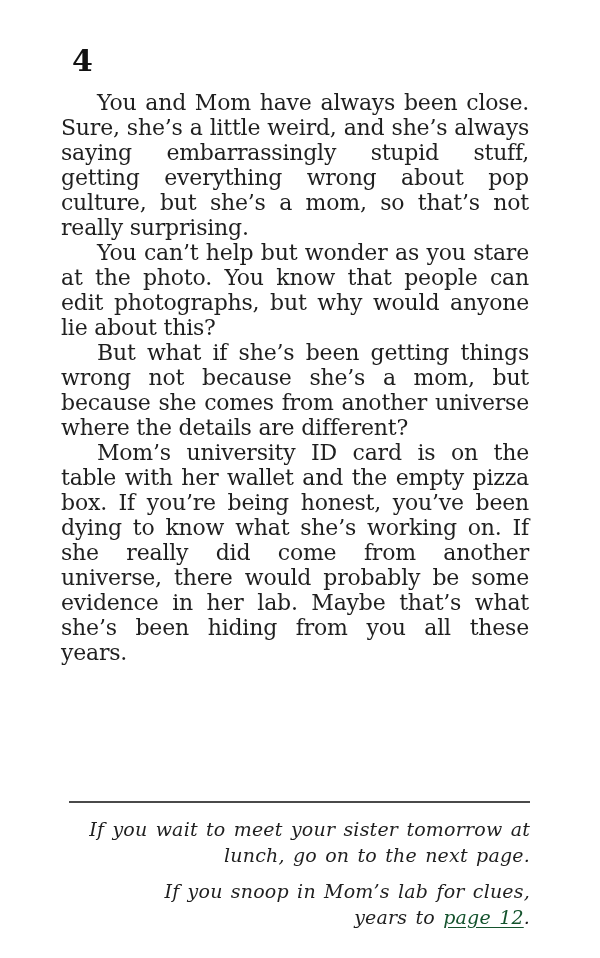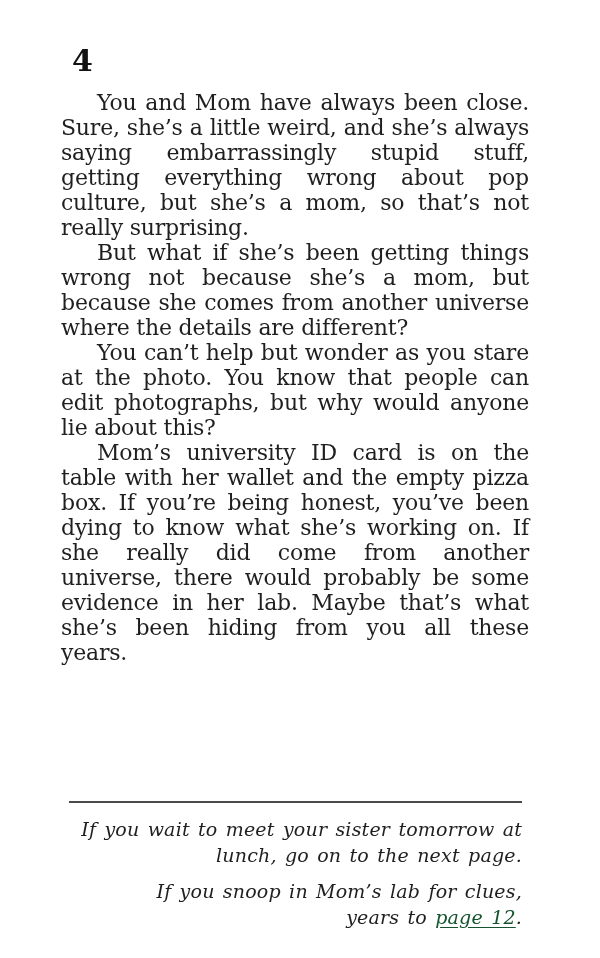--- a/index.html
+++ b/index.html
@@ -36,21 +36,21 @@
     margin: 0;
     font-size: 22px;
     line-height: 25px;
     text-align: justify;
     text-indent: 36px;
     letter-spacing: -0.2px;
   }
   .footer {
     position: absolute;
     left: 61px;
-    right: 78px;
+    right: 70px;
     top: 801px;
   }
   .divider {
     border: none;
     border-top: 2px solid #4a4a4a;
     margin: 0 0 13px 8px;
   }
   .choice {
     font-style: italic;
     font-size: 19px;
@@ -71,22 +71,22 @@
     text-underline-offset: 3px;
   }
 </style>
 </head>
 <body>
 
 <div class="content">
   <h1 class="page-number">4</h1>
   <div class="body-text">
     <p class="story">You and Mom have always been close. Sure, she’s a little weird, and she’s always saying embarrassingly stupid stuff, getting everything wrong about pop culture, but she’s a mom, so that’s not really surprising.</p>
+    <p class="story">You can’t help but wonder as you stare at the photo. You know that people can edit photographs, but why would anyone lie about this?</p>
     <p class="story">But what if she’s been getting things wrong not because she’s a mom, but because she comes from another universe where the details are different?</p>
-    <p class="story">You can’t help but wonder as you stare at the photo. You know that people can edit photographs, but why would anyone lie about this?</p>
     <p class="story">Mom’s university ID card is on the table with her wallet and the empty pizza box. If you’re being honest, you’ve been dying to know what she’s working on. If she really did come from another universe, there would probably be some evidence in her lab. Maybe that’s what she’s been hiding from you all these years.</p>
   </div>
 </div>
 
 <div class="footer">
   <hr class="divider">
   <div class="choice">
     <span class="line">If you wait to meet your sister tomorrow at</span>
     <span class="line">lunch, go on to the next page.</span>
   </div>

